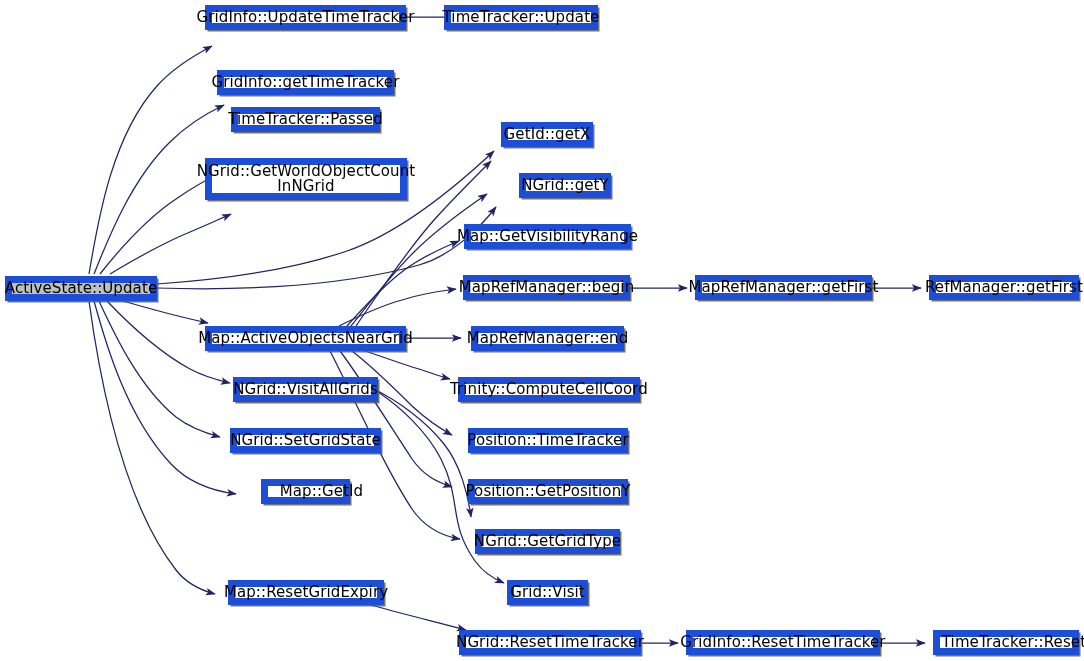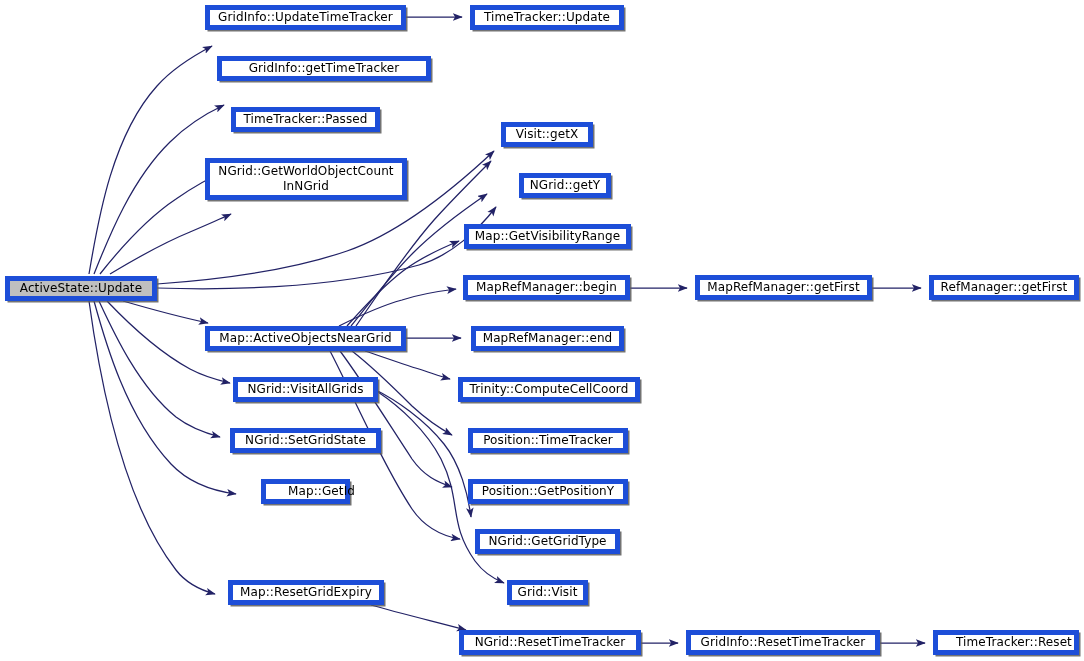--- a/index.html
+++ b/index.html
@@ -20,23 +20,23 @@
     position: absolute;
     left: 0;
     top: 0;
     width: 1084px;
     height: 661px;
   }
   .node {
     position: absolute;
     box-sizing: border-box;
     background: #ffffff;
-    border: 5px solid #1d4ed8;
+    border: 7px solid #1d4ed8;
     color: #000000;
-    font-size: 12px;
+    font-size: 15px;
     line-height: 15px;
     display: flex;
     align-items: center;
     justify-content: center;
     text-align: center;
     white-space: pre-line;
     box-shadow: 2px 2px 0 -0.5px rgba(90,90,90,0.85);
     letter-spacing: 0.1px;
     z-index: 5;
   }
@@ -81,26 +81,26 @@
         <path d="M374,389 C396,400 424,419 444,444 C460,464 468,494 471,517" fill="none" stroke="#222266" stroke-width="1.25" marker-end="url(#arrowhead)"></path>
         <path d="M378,392 C399,406 426,430 441,459 C462,501 448,523 475,561 C483,572 494,579 504,583" fill="none" stroke="#222266" stroke-width="1.25" marker-end="url(#arrowhead)"></path>
         <path d="M371,605 C399,613 436,622 466,630" fill="none" stroke="#222266" stroke-width="1.25" marker-end="url(#arrowhead)"></path>
         <path d="M641,643 L678,643" fill="none" stroke="#222266" stroke-width="1.25" marker-end="url(#arrowhead)"></path>
         <path d="M880,643 L925,643" fill="none" stroke="#222266" stroke-width="1.25" marker-end="url(#arrowhead)"></path>
       </g>
   </svg>
   <div id="node-layer">
       <div class="node root" style="left: 5px; top: 276px; width: 152px; height: 25px;">ActiveState::Update</div>
       <div class="node" style="left: 205px; top: 5px; width: 201px; height: 25px;">GridInfo::UpdateTimeTracker</div>
-      <div class="node" style="left: 470px; top: 5px; width: 154px; height: 25px;">TimeTracker::Update</div>
-      <div class="node" style="left: 217px; top: 56px; width: 214px; height: 25px;">GridInfo::getTimeTracker</div>
+      <div class="node" style="left: 444px; top: 5px; width: 154px; height: 25px;">TimeTracker::Update</div>
+      <div class="node" style="left: 217px; top: 70px; width: 177px; height: 25px;">GridInfo::getTimeTracker</div>
       <div class="node" style="left: 231px; top: 107px; width: 149px; height: 25px;">TimeTracker::Passed</div>
       <div class="node" style="left: 205px; top: 158px; width: 202px; height: 42px;">NGrid::GetWorldObjectCount
 InNGrid</div>
-      <div class="node" style="left: 501px; top: 122px; width: 92px; height: 25px;">Visit::getX</div>
+      <div class="node" style="left: 501px; top: 122px; width: 92px; height: 25px;">GetId::getX</div>
       <div class="node" style="left: 519px; top: 173px; width: 92px; height: 25px;">NGrid::getY</div>
       <div class="node" style="left: 464px; top: 224px; width: 167px; height: 25px;">Map::GetVisibilityRange</div>
       <div class="node" style="left: 463px; top: 275px; width: 167px; height: 25px;">MapRefManager::begin</div>
       <div class="node" style="left: 695px; top: 275px; width: 177px; height: 25px;">MapRefManager::getFirst</div>
       <div class="node" style="left: 929px; top: 275px; width: 150px; height: 25px;">RefManager::getFirst</div>
       <div class="node" style="left: 205px; top: 326px; width: 201px; height: 25px;">Map::ActiveObjectsNearGrid</div>
       <div class="node" style="left: 471px; top: 326px; width: 153px; height: 25px;">MapRefManager::end</div>
       <div class="node" style="left: 458px; top: 377px; width: 182px; height: 25px;">Trinity::ComputeCellCoord</div>
       <div class="node" style="left: 233px; top: 377px; width: 145px; height: 25px;">NGrid::VisitAllGrids</div>
       <div class="node" style="left: 468px; top: 428px; width: 160px; height: 25px;">Position::TimeTracker</div>

